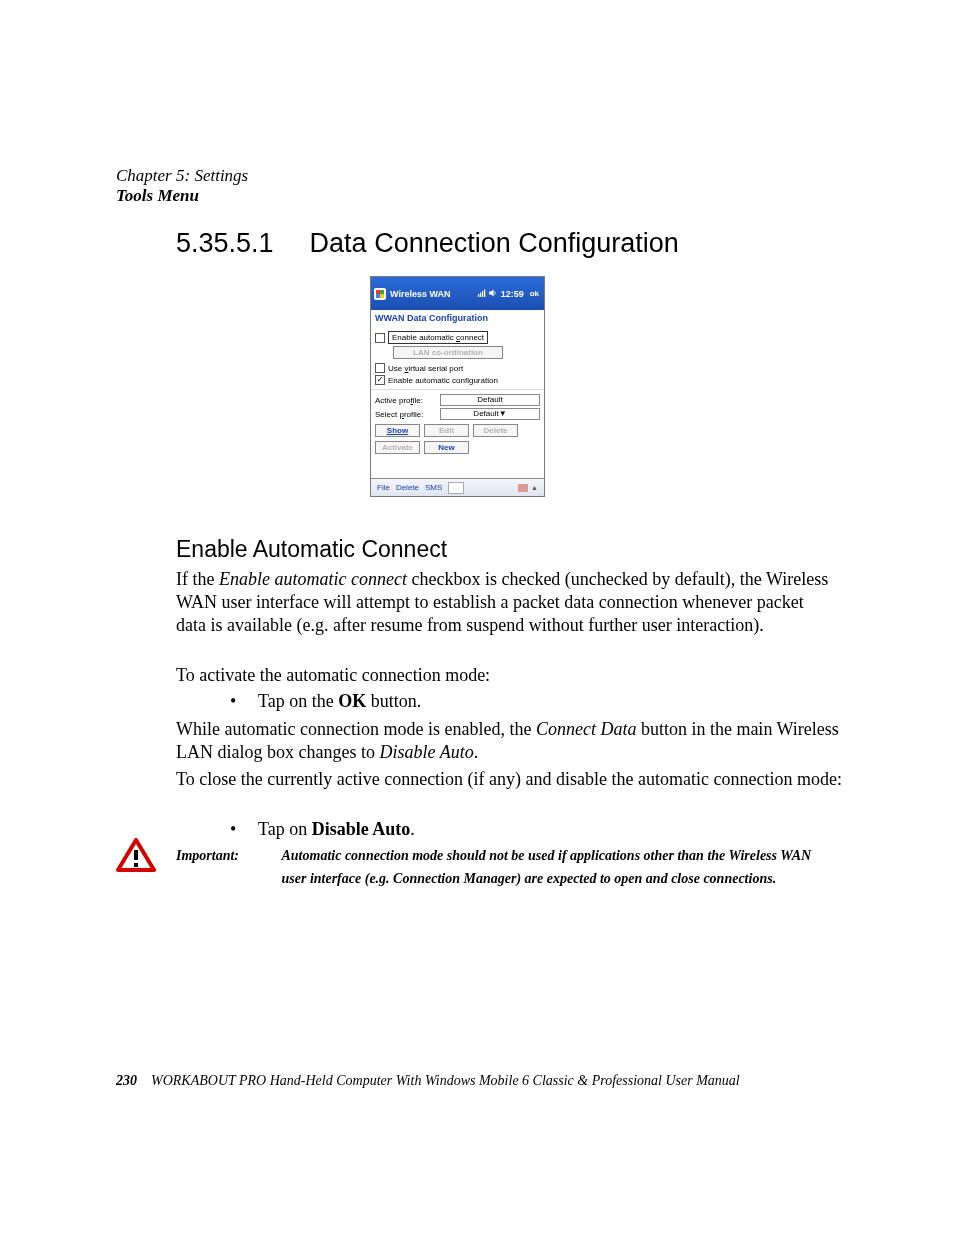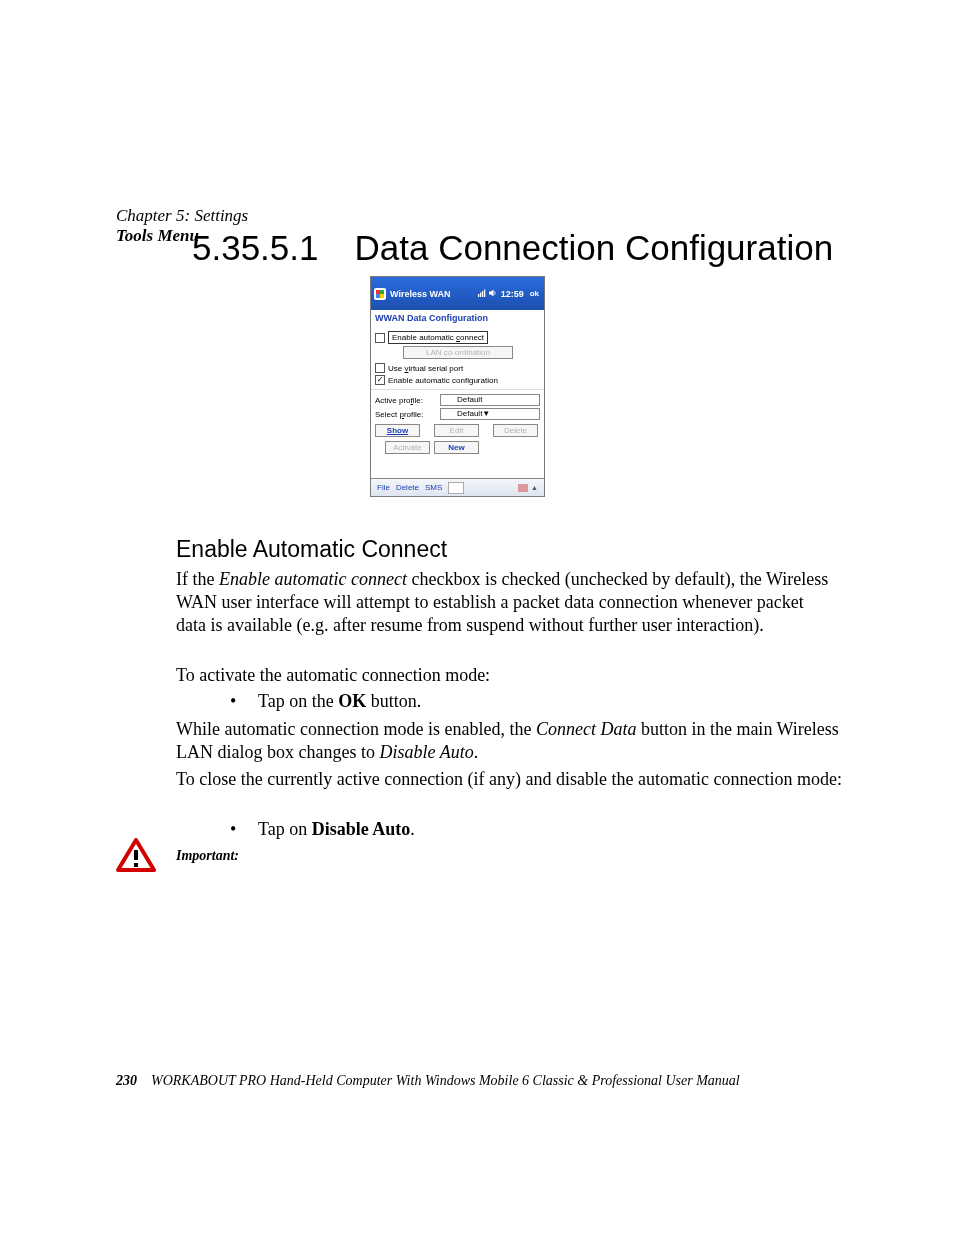--- a/index.html
+++ b/index.html
@@ -17,31 +17,30 @@
     height: 1235px;
   }
   .header {
     position: absolute;
     top: 166px;
     left: 116px;
     font-style: italic;
     font-family: "Times New Roman", Times, serif;
     font-size: 17px;
     line-height: 20px;
-    margin-top: 40px;
   }
   .header .line2 {
     font-weight: bold;
   }
   .section-title {
     position: absolute;
     top: 228px;
-    left: 192px;
+    left: 176px;
     font-family: "Trebuchet MS", "Arial Narrow", sans-serif;
-    font-size: 35px;
+    font-size: 27px;
     color: #000;
     letter-spacing: 0px;
   }
   .section-title .num {
     display: inline-block;
     margin-right: 36px;
   }
   .screenshot-wrap {
     position: absolute;
     top: 276px;
@@ -129,33 +128,32 @@
     padding: 1px 0;
     text-align: center;
     width: 45px;
     box-sizing: border-box;
     background: #f6f6f6;
     color: #1a3fb0;
     font-weight: bold;
   }
   .btn.disabled {
     color: #b3b3b3;
-    font-weight: normal;
-    margin-left: 10px;
+    font-weight: bold;
   }
   .field {
     border: 1px solid #888;
-    padding: 0 16px;
+    padding: 0 0;
     height: 12px;
     line-height: 12px;
     flex: 1 1 auto;
     box-sizing: border-box;
     display: flex;
     align-items: center;
-    justify-content: flex-start;
+    justify-content: center;
   }
   .field .caret {
     font-size: 8px;
     line-height: 8px;
   }
   .lan-btn {
     margin-left: 18px;
     margin-top: 2px;
     margin-bottom: 4px;
   }
@@ -396,20 +394,21 @@
     <svg width="40" height="36" viewBox="0 0 40 36">
       <path d="M20 2 L38 32 L2 32 Z" fill="none" stroke="#d30000" stroke-width="4" stroke-linejoin="round"></path>
       <rect x="18" y="12" width="4" height="10" fill="#000"></rect>
       <rect x="18" y="25" width="4" height="4" fill="#000"></rect>
     </svg>
   </div>
 
   <div class="important">
     <span class="label">Important:</span>
     <span class="body-text">
+      <p>Automatic connection mode should not be used if applications other than the Wireless WAN user interface (e.g. Connection Manager) are expected to open and close connections.</p>
     </span>
   </div>
 
   <div class="footer">
     <span class="pg">230</span>&nbsp;&nbsp;&nbsp;&nbsp;<span>WORKABOUT PRO Hand-Held Computer With Windows Mobile 6 Classic &amp; Professional User Manual</span>
   </div>
 
 </div>
 
 </body></html>

